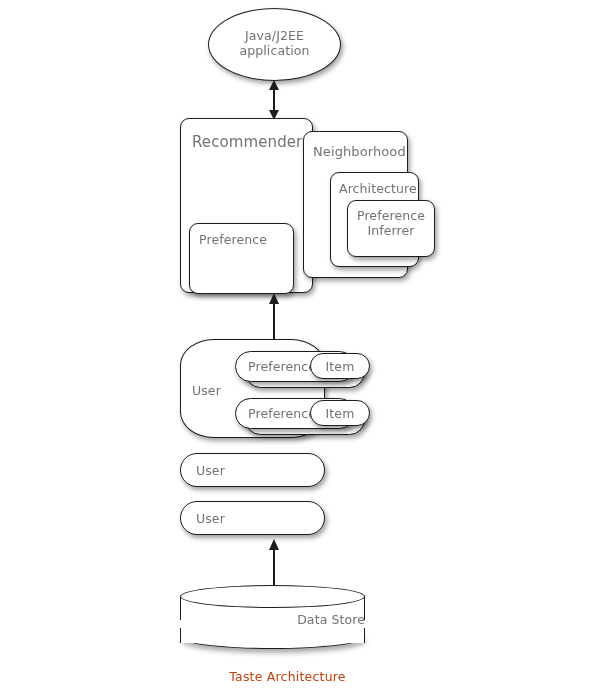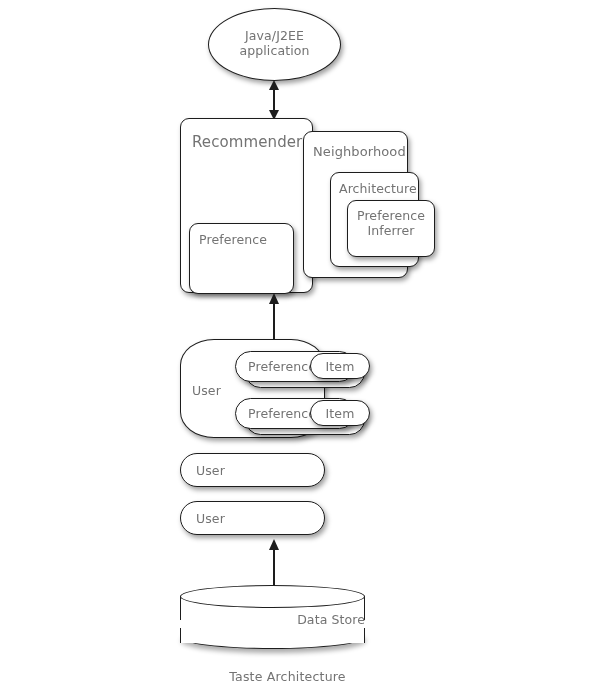--- a/index.html
+++ b/index.html
@@ -270,21 +270,21 @@
   #arrow-datastore-users { left: 264px; top: 539px; }
 
   
   #caption {
     position: absolute;
     left: 0px;
     top: 669px;
     width: 575px;
     text-align: center;
     font-size: 12.5px;
-    color: #737373;
+    color: #c2410c;
     letter-spacing: 0.2px;
   }
 </style>
 </head>
 <body>
 
 <div id="canvas">
 
   <div class="node ellipse" id="ellipse-java"></div>
   <div class="label" id="label-java">Java/J2EE

